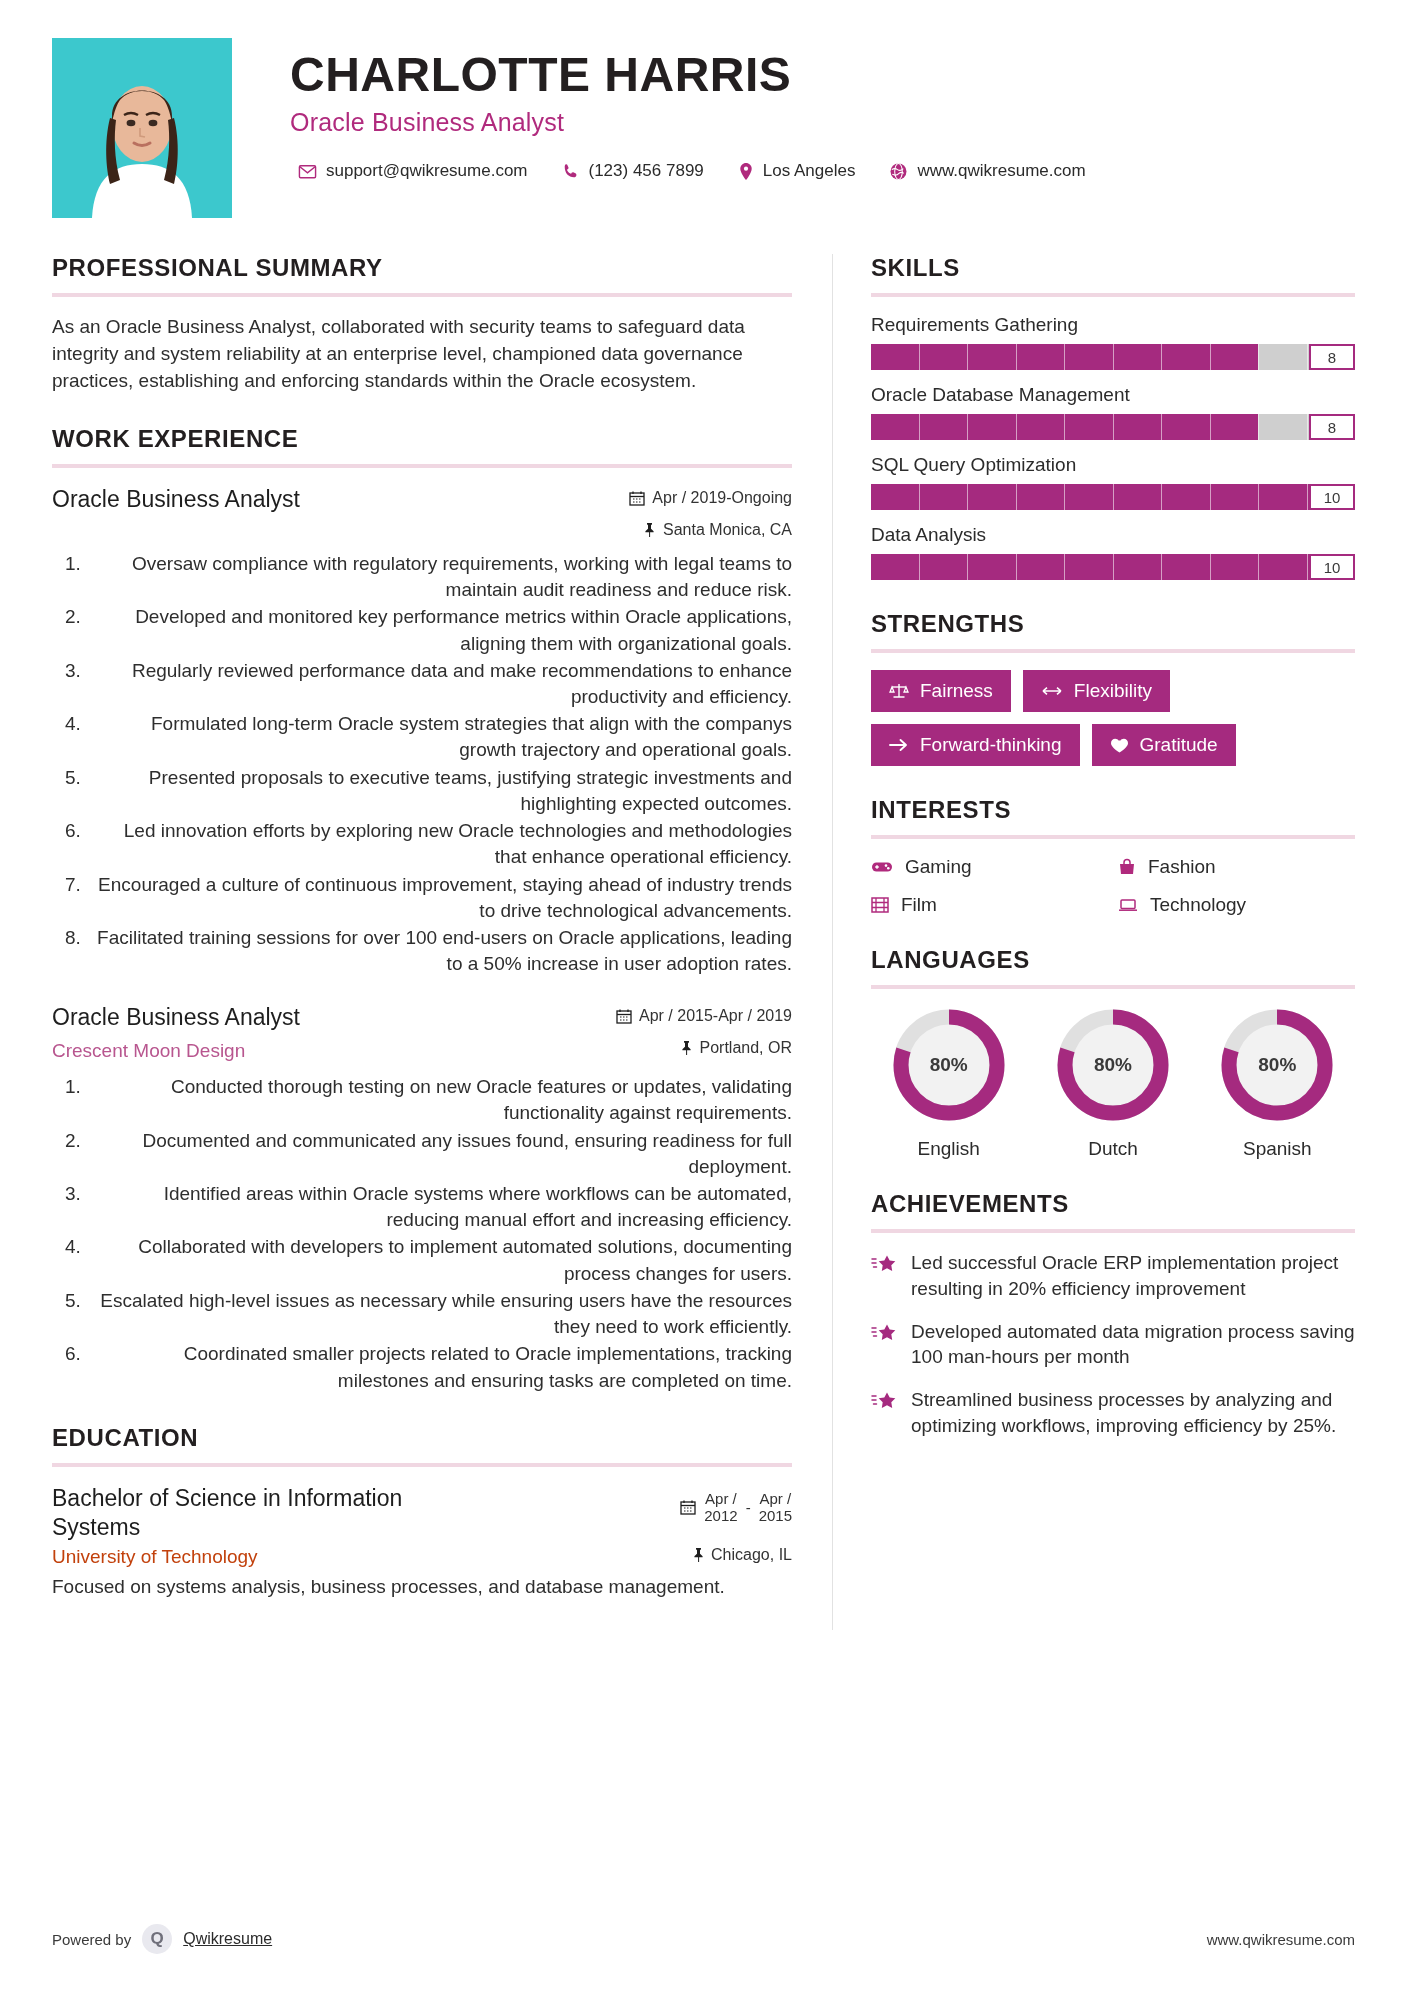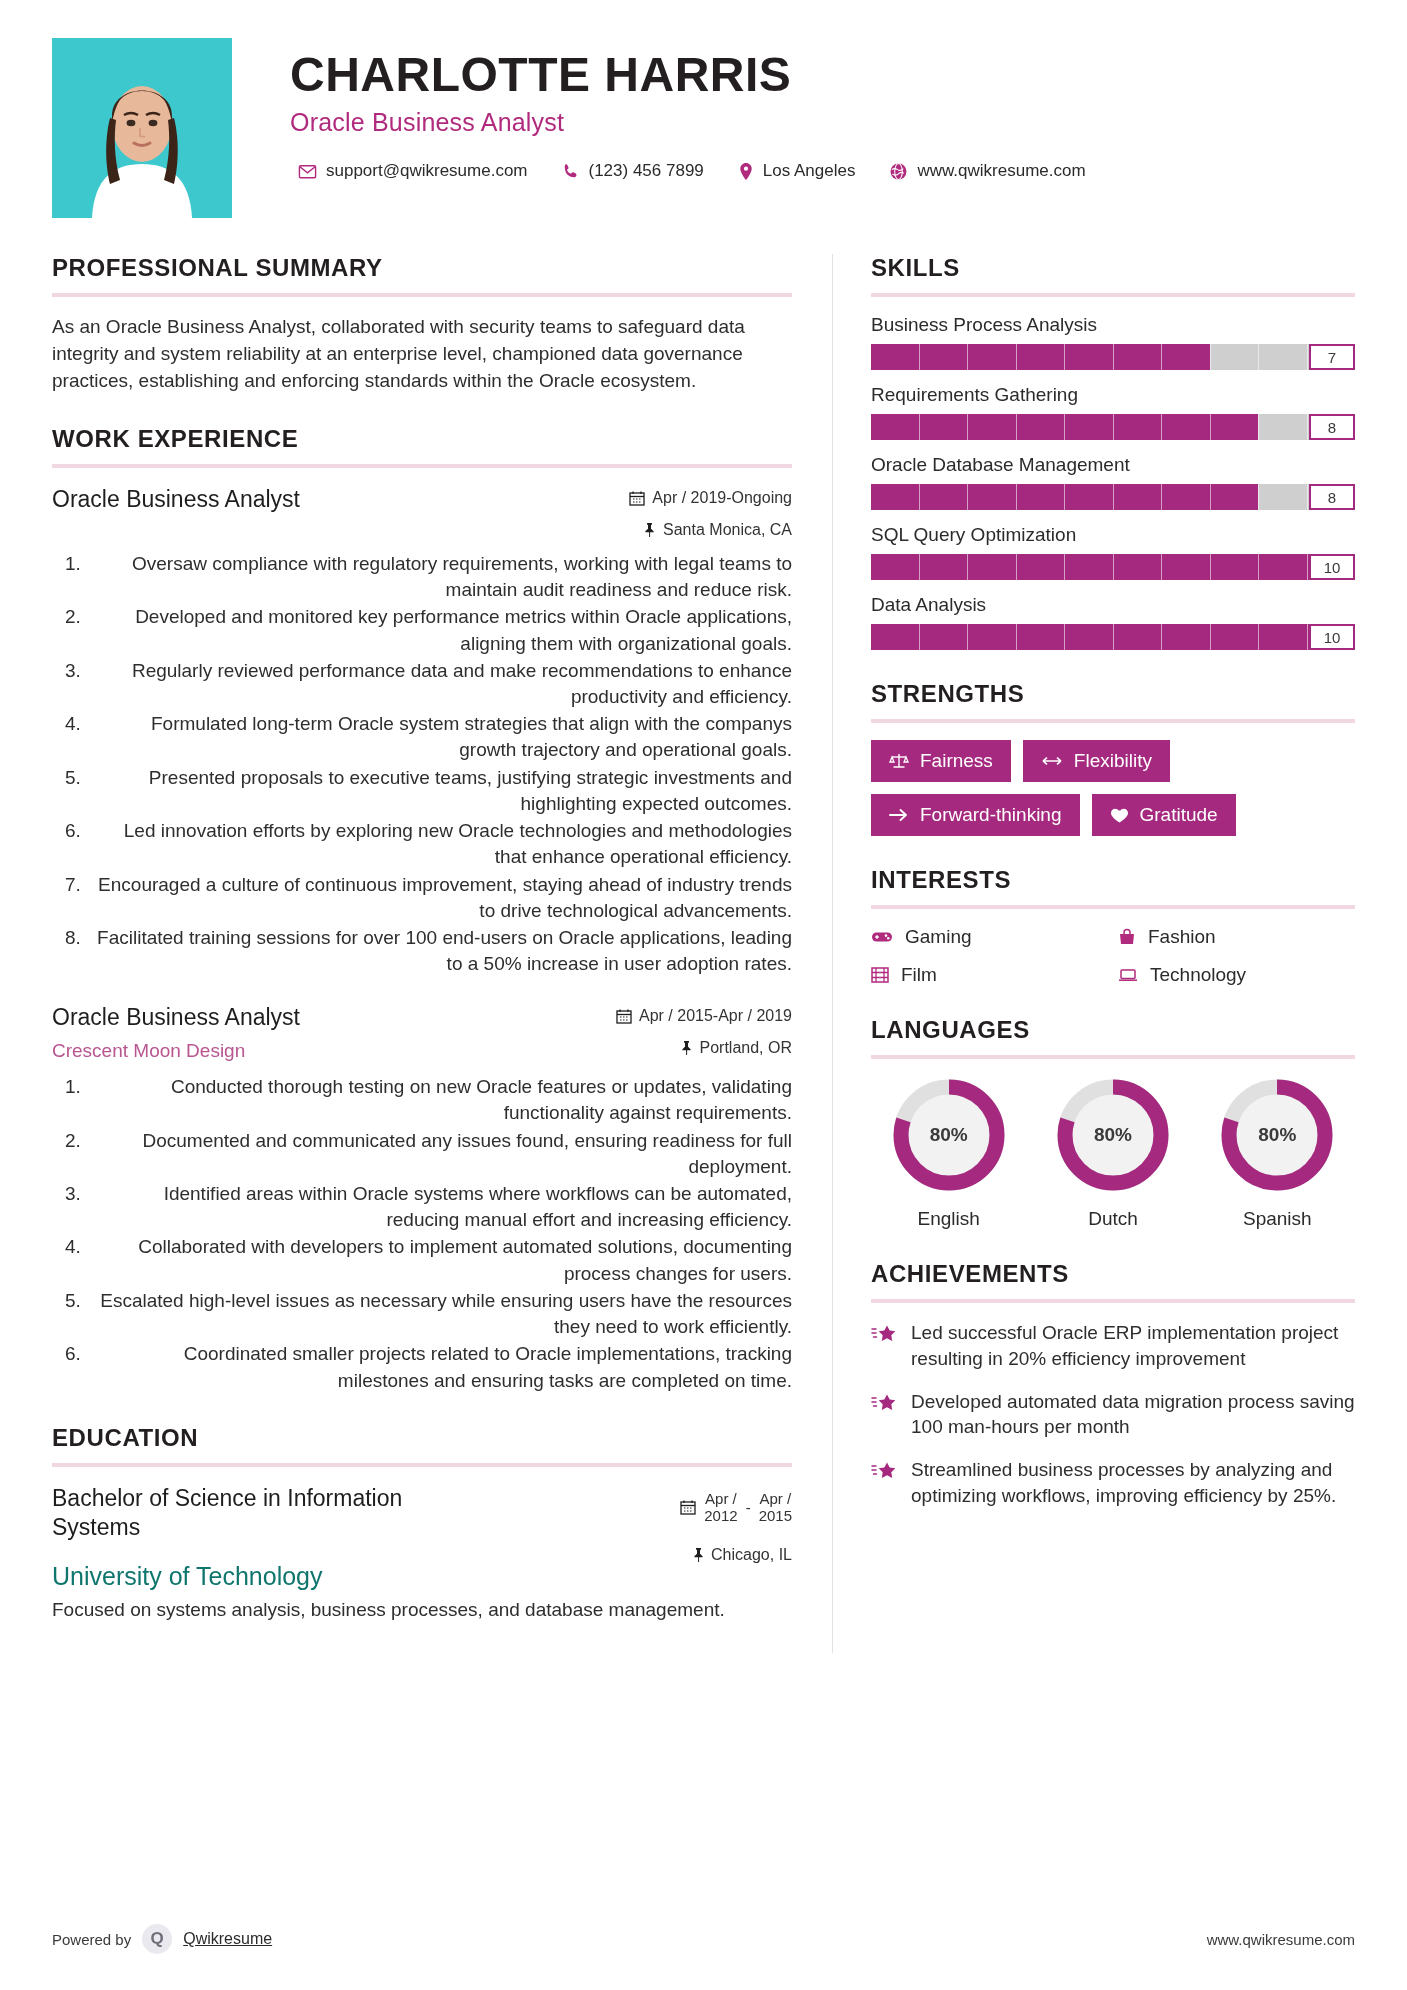--- a/index.html
+++ b/index.html
@@ -104,21 +104,21 @@
     font-size: 19px;
     line-height: 1.38;
     color: #2e2e2e;
     text-align: right;
   }
   ol.bullets li { margin-bottom: 1px; padding-left: 4px; }
 
   
   .edu-head { display: flex; justify-content: space-between; align-items: flex-start; }
   .edu-degree { font-size: 23px; color: #1e1e1e; line-height: 1.26; max-width: 430px; }
-  .edu-school { font-size: 25px; color: #0f766e; margin-top: 20px; }
+  .edu-school { font-size: 19px; color: #c2410c; margin-top: 4px; }
   .edu-desc { font-size: 19px; line-height: 1.4; color: #2e2e2e; margin-top: 6px; }
   .edu-right { text-align: right; min-width: 200px; padding-top: 6px; }
   .edu-dates { display: flex; align-items: center; justify-content: flex-end; gap: 8px; font-size: 15px; color: #333; }
   .edu-date-block { text-align: center; line-height: 1.15; }
   .edu-loc { display: flex; align-items: center; justify-content: flex-end; gap: 6px; font-size: 16px; color: #333; margin-top: 22px; }
 
   
   .skill { margin-bottom: 14px; }
   .skill-name { font-size: 19px; color: #2b2b2b; margin-bottom: 8px; }
   .bar-wrap {
@@ -404,39 +404,20 @@
     </div>
 
     <div class="divider-v"></div>
 
     <div class="right-col">
 
       <div class="sec">
         <div class="sec-title">SKILLS</div>
         <div class="sec-rule"></div>
 
-        <div class="skill">
-          <div class="skill-name">Business Process Analysis</div>
-          <div class="bar-wrap">
-            <div class="bar-fill" style="width:70%"></div>
-            <div class="bar-ticks">
-                <span></span>
-                <span></span>
-                <span></span>
-                <span></span>
-                <span></span>
-                <span></span>
-                <span></span>
-                <span></span>
-                <span></span>
-                <span></span>
-              </div>
-            <div class="bar-val">7</div>
-          </div>
-        </div>
 
         <div class="skill">
           <div class="skill-name">Requirements Gathering</div>
           <div class="bar-wrap">
             <div class="bar-fill" style="width:80%"></div>
             <div class="bar-ticks">
                 <span></span>
                 <span></span>
                 <span></span>
                 <span></span>

